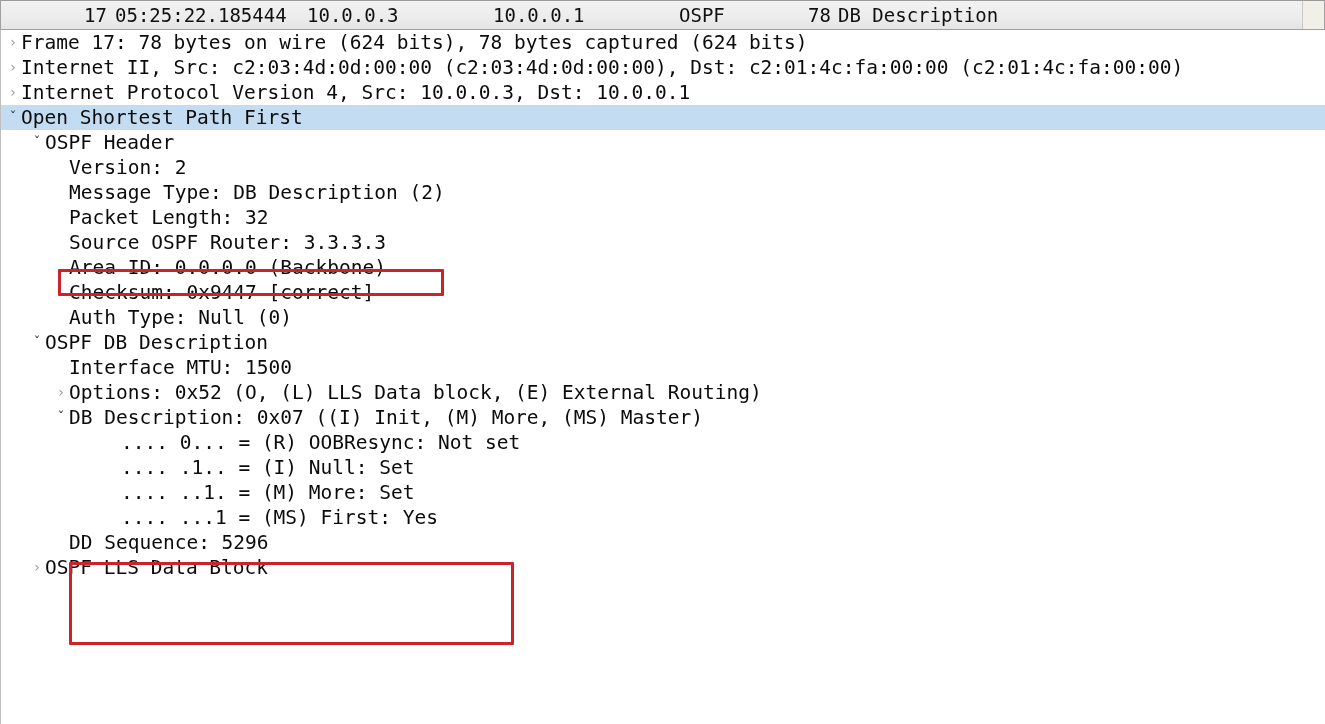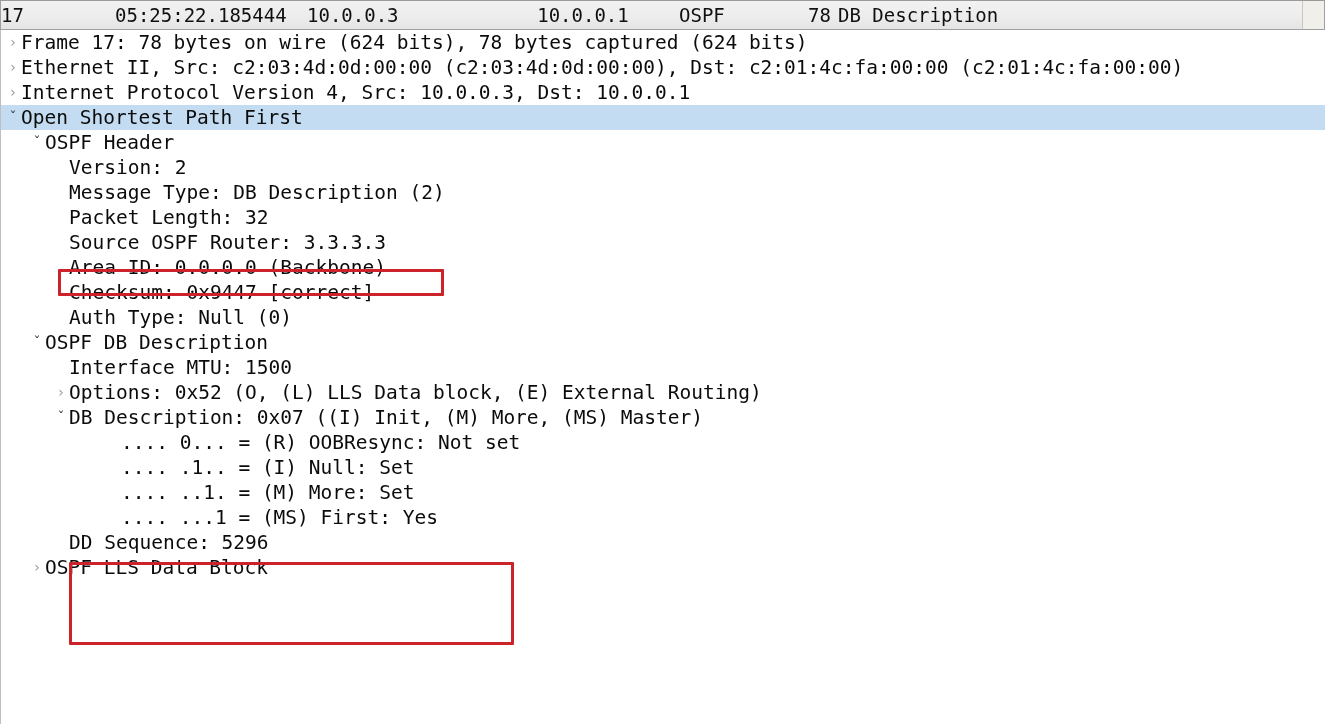--- a/index.html
+++ b/index.html
@@ -31,24 +31,24 @@
     width: 1303px;
     background: linear-gradient(to bottom, #f2f2f2 0%, #ececec 60%, #e4e4e4 100%);
     display: flex;
     align-items: center;
     font-size: 19px;
     color: #101010;
     letter-spacing: 0px;
     white-space: pre;
   }
   .pl-col { display: inline-block; overflow: hidden; white-space: pre; }
-  .pl-no      { width: 106px; }
+  .pl-no      { width: 106px; text-align: right; }
   .pl-time    { width: 182px; padding-left: 8px; }
   .pl-src     { width: 178px; padding-left: 10px; }
-  .pl-dst     { width: 180px; padding-left: 8px; text-align: center; }
+  .pl-dst     { width: 180px; padding-left: 8px; }
   .pl-proto   { width: 108px; padding-left: 6px; }
   .pl-len     { width: 44px;  text-align: right; }
   .pl-info    { padding-left: 7px; }
 
   .pl-scroll-corner {
     position: absolute;
     right: 0; top: 0;
     width: 21px;
     height: 28px;
     background: #f0efe9;
@@ -118,21 +118,21 @@
     <span class="pl-col pl-proto">OSPF</span>
     <span class="pl-col pl-len">78</span>
     <span class="pl-col pl-info">DB Description</span>
   </div>
   <div class="pl-scroll-corner"></div>
 </div>
 
 <div class="detail-pane" id="detail-pane">
 
 <div class="tree-row lvl-0"><span class="twisty closed">›</span><span class="tree-label">Frame 17: 78 bytes on wire (624 bits), 78 bytes captured (624 bits)</span></div>
-    <div class="tree-row lvl-0"><span class="twisty closed">›</span><span class="tree-label">Ethernet II, Src: c2:03:4d:0d:00:00 (c2:03:4d:0d:00:00), Dst: c2:01:4c:fa:00:00 (c2:01:4c:fa:00:00)</span></div>
+    <div class="tree-row lvl-0"><span class="twisty closed">›</span><span class="tree-label">Internet II, Src: c2:03:4d:0d:00:00 (c2:03:4d:0d:00:00), Dst: c2:01:4c:fa:00:00 (c2:01:4c:fa:00:00)</span></div>
     <div class="tree-row lvl-0"><span class="twisty closed">›</span><span class="tree-label">Internet Protocol Version 4, Src: 10.0.0.3, Dst: 10.0.0.1</span></div>
     <div class="tree-row lvl-0 selected"><span class="twisty open">ˇ</span><span class="tree-label">Open Shortest Path First</span></div>
     <div class="tree-row lvl-1"><span class="twisty open">ˇ</span><span class="tree-label">OSPF Header</span></div>
     <div class="tree-row lvl-2"><span class="twisty blank"> </span><span class="tree-label">Version: 2</span></div>
     <div class="tree-row lvl-2"><span class="twisty blank"> </span><span class="tree-label">Message Type: DB Description (2)</span></div>
     <div class="tree-row lvl-2"><span class="twisty blank"> </span><span class="tree-label">Packet Length: 32</span></div>
     <div class="tree-row lvl-2"><span class="twisty blank"> </span><span class="tree-label">Source OSPF Router: 3.3.3.3</span></div>
     <div class="tree-row lvl-2"><span class="twisty blank"> </span><span class="tree-label">Area ID: 0.0.0.0 (Backbone)</span></div>
     <div class="tree-row lvl-2"><span class="twisty blank"> </span><span class="tree-label">Checksum: 0x9447 [correct]</span></div>
     <div class="tree-row lvl-2"><span class="twisty blank"> </span><span class="tree-label">Auth Type: Null (0)</span></div>

